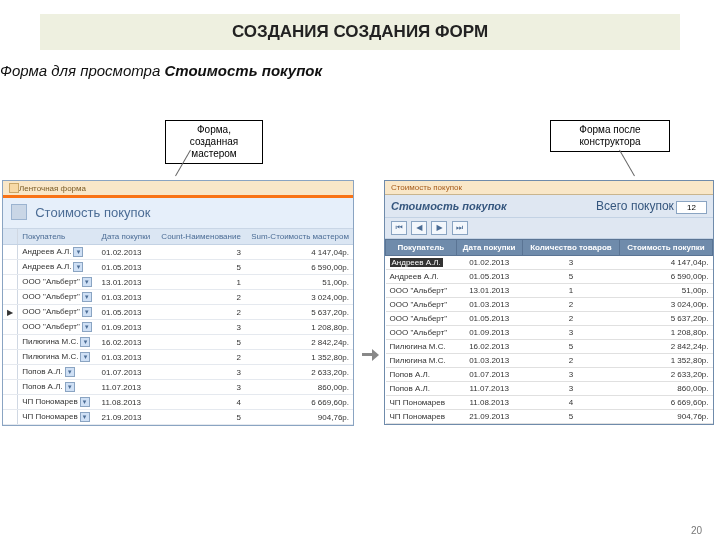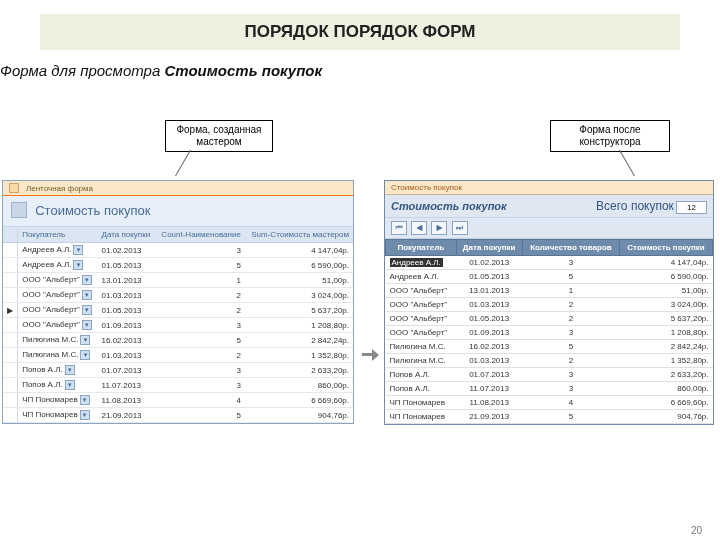--- a/index.html
+++ b/index.html
@@ -32,21 +32,21 @@
   .subtitle .bold { font-weight: bold; }
   .callout {
     position: absolute;
     border: 1px solid #000;
     background: #fff;
     font-size: 10px;
     text-align: center;
     padding: 3px 6px;
     line-height: 1.2;
   }
-  .callout.left  { top: 120px; left: 165px; width: 108px; }
+  .callout.left  { top: 120px; left: 165px; width: 98px; }
   .callout.right { top: 120px; right: 50px; width: 120px; }
   .callout-line {
     position: absolute;
     background: #666;
     width: 1px;
   }
   .line-left  { top: 150px; left: 190px; height: 30px; transform: rotate(30deg); transform-origin: top; }
   .line-right { top: 150px; right: 100px; height: 30px; transform: rotate(-30deg); transform-origin: top; }
 
   
@@ -54,27 +54,27 @@
     position: absolute;
     top: 180px;
     left: 2px;
     width: 352px;
     border: 1px solid #8aa4c2;
     font-size: 8px;
     background: #fff;
   }
   .form-wizard .tab {
     background: #f9e7c8;
-    border-bottom: 1px solid #f97316;
+    border-bottom: 3px solid #f97316;
     padding: 2px 6px;
     font-size: 8px;
     color: #7a5b25;
     display: flex;
     align-items: center;
-    gap: 7px;
+    gap: 0;
   }
   .mini-icon { width:10px; height:10px; background:#f7d9a6; border:1px solid #c9a76a; display:inline-block;}
   .form-wizard .header {
     background: #e6effa;
     padding: 6px 8px 8px 8px;
     color: #4b6c95;
     border-bottom: 1px solid #c9d6e6;
   }
   .form-wizard .header .icon {
     display:inline-block; width:16px; height:16px;
@@ -180,21 +180,21 @@
     border-left:7px solid #888; border-top:6px solid transparent; border-bottom:6px solid transparent;
   }
   .page-num {
     position:absolute; bottom:4px; right:18px;
     font-size:10px; color:#777;
   }
 </style>
 </head>
 <body>
 
-<div class="title-bar">ПОРЯДОК ПОРЯДОК ФОРМ</div>
+<div class="title-bar">СОЗДАНИЯ СОЗДАНИЯ ФОРМ</div>
 
 <div class="subtitle">
   <span>Форма для просмотра </span><span class="bold">Стоимость покупок</span>
 </div>
 
 <div class="callout left">Форма, созданная мастером</div>
 <div class="callout right">Форма после конструктора</div>
 <div class="callout-line line-left"></div>
 <div class="callout-line line-right"></div>
 

